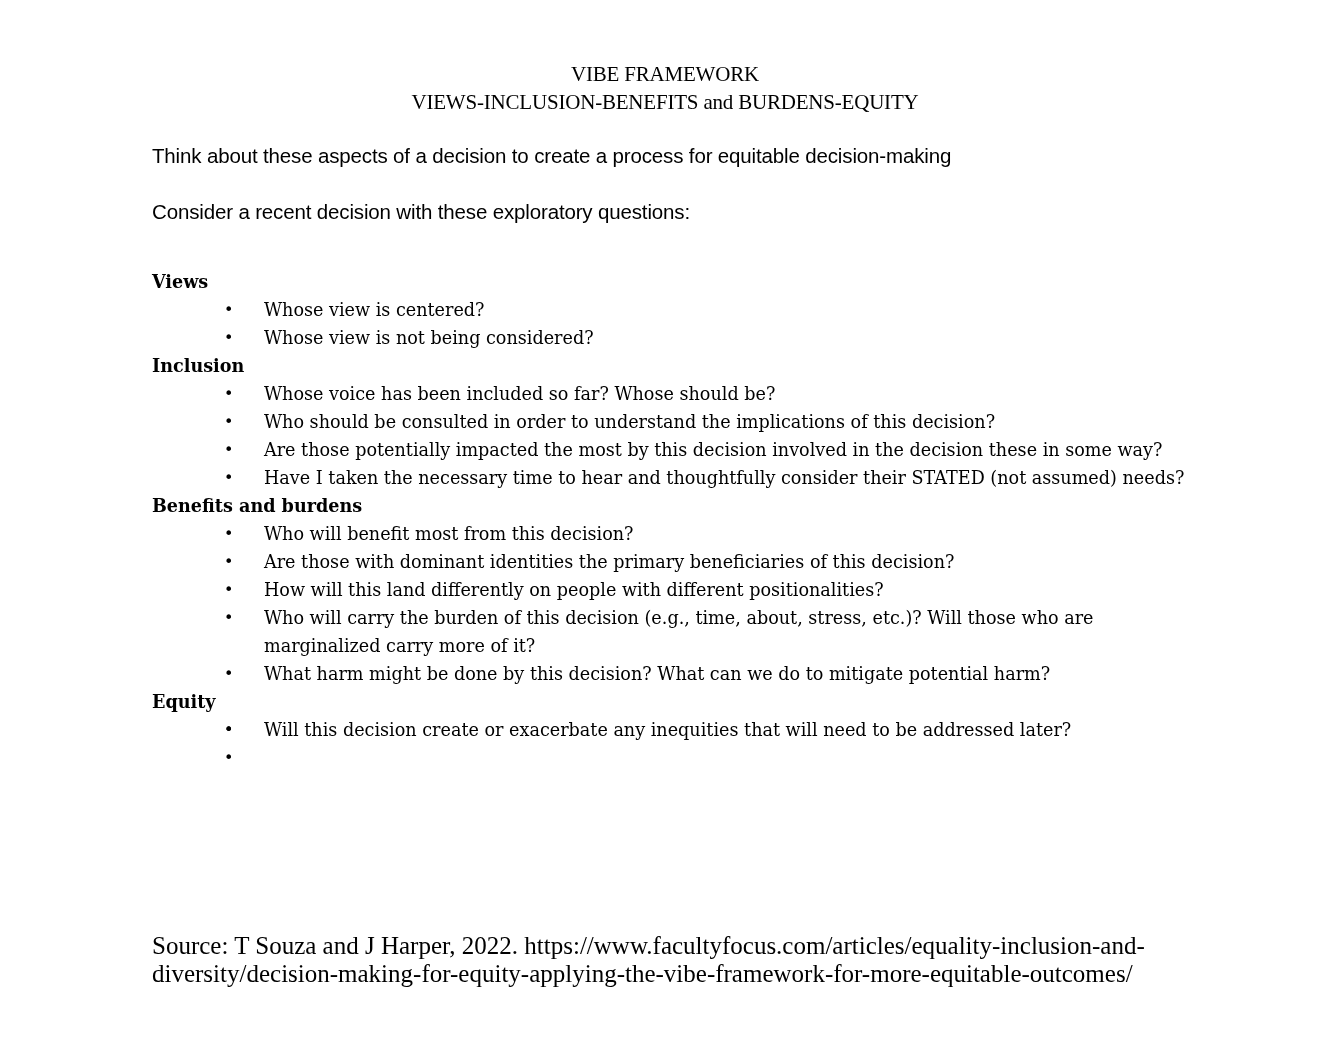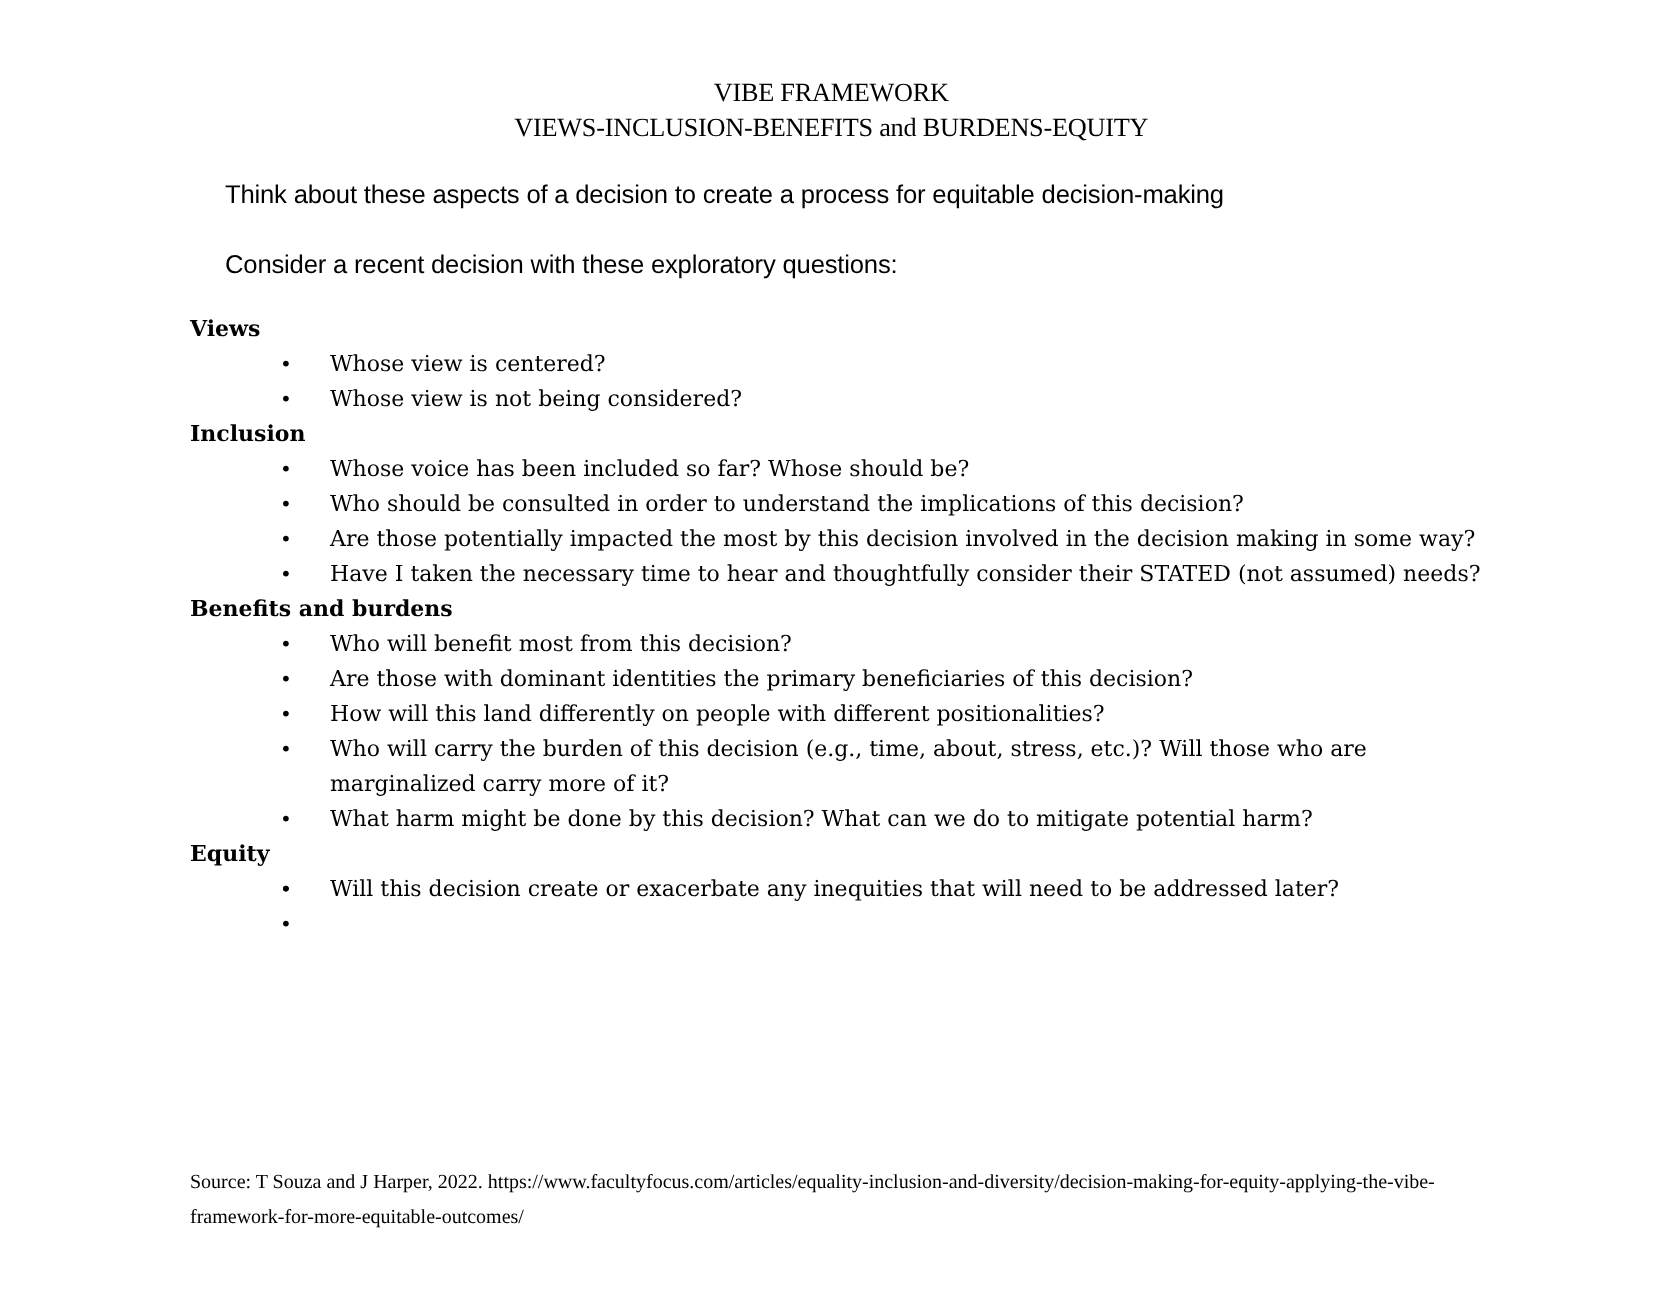--- a/index.html
+++ b/index.html
@@ -1,28 +1,28 @@
 <!DOCTYPE html>
 <html><head>
 <meta charset="utf-8">
 <style>
   html, body { margin:0; padding:0; background:#ffffff; }
   body { width:1328px; height:1052px; position:relative; overflow:hidden; color:#000; }
   .page { position:absolute; left:0; top:0; width:1132px; height:1052px; }
   .title-block { position:absolute; left:0; top:60px; width:1330px; text-align:center;
     font-family:"Liberation Serif", serif; font-size:21px; line-height:28px; letter-spacing:-0.2px; }
-  .intro { position:absolute; left:152px; font-family:"Liberation Sans", sans-serif; font-size:20.5px; line-height:28px; letter-spacing:-0.15px; white-space:nowrap;margin-left:28px; }
-  .body-text { position:absolute; left:152px; top:250px; width:1040px;
+  .intro { position:absolute; left:152px; font-family:"Liberation Sans", sans-serif; font-size:20.5px; line-height:28px; letter-spacing:-0.15px; white-space:nowrap; }
+  .body-text { position:absolute; left:152px; top:268px; width:1040px;
     font-family:"DejaVu Serif", "Liberation Serif", serif; font-size:17.6px; line-height:28px; }
   .heading { font-weight:bold; height:28px; }
   ul.qs { list-style:none; margin:0; padding:0; }
   ul.qs li { position:relative; padding-left:112px; width:930px; }
   ul.qs li .bullet { position:absolute; left:72px; top:0; font-family:"DejaVu Sans", sans-serif; font-size:16px; }
   .source { position:absolute; left:152px; top:932px; width:1030px;
-    font-family:"Liberation Serif", serif; font-size:16px; line-height:27.5px; }
+    font-family:"Liberation Serif", serif; font-size:25px; line-height:27.5px; }
 </style>
 </head>
 <body>
 
 <div class="page">
 
   <div class="title-block">
     <div>VIBE FRAMEWORK</div>
     <div>VIEWS-INCLUSION-BENEFITS and BURDENS-EQUITY</div>
   </div>
@@ -38,21 +38,21 @@
         <li><span class="bullet">•</span><span>Whose view is centered?</span></li>
         <li><span class="bullet">•</span><span>Whose view is not being considered?</span></li>
       </ul>
     </div>
 
     <div>
       <div class="heading">Inclusion</div>
       <ul class="qs">
         <li><span class="bullet">•</span><span>Whose voice has been included so far? Whose should be?</span></li>
         <li><span class="bullet">•</span><span>Who should be consulted in order to understand the implications of this decision?</span></li>
-        <li><span class="bullet">•</span><span>Are those potentially impacted the most by this decision involved in the decision making in some way?</span></li>
+        <li><span class="bullet">•</span><span>Are those potentially impacted the most by this decision involved in the decision these in some way?</span></li>
         <li><span class="bullet">•</span><span>Have I taken the necessary time to hear and thoughtfully consider their STATED (not assumed) needs?</span></li>
       </ul>
     </div>
 
     <div>
       <div class="heading">Benefits and burdens</div>
       <ul class="qs">
         <li><span class="bullet">•</span><span>Who will benefit most from this decision?</span></li>
         <li><span class="bullet">•</span><span>Are those with dominant identities the primary beneficiaries of this decision?</span></li>
         <li><span class="bullet">•</span><span>How will this land differently on people with different positionalities?</span></li>

